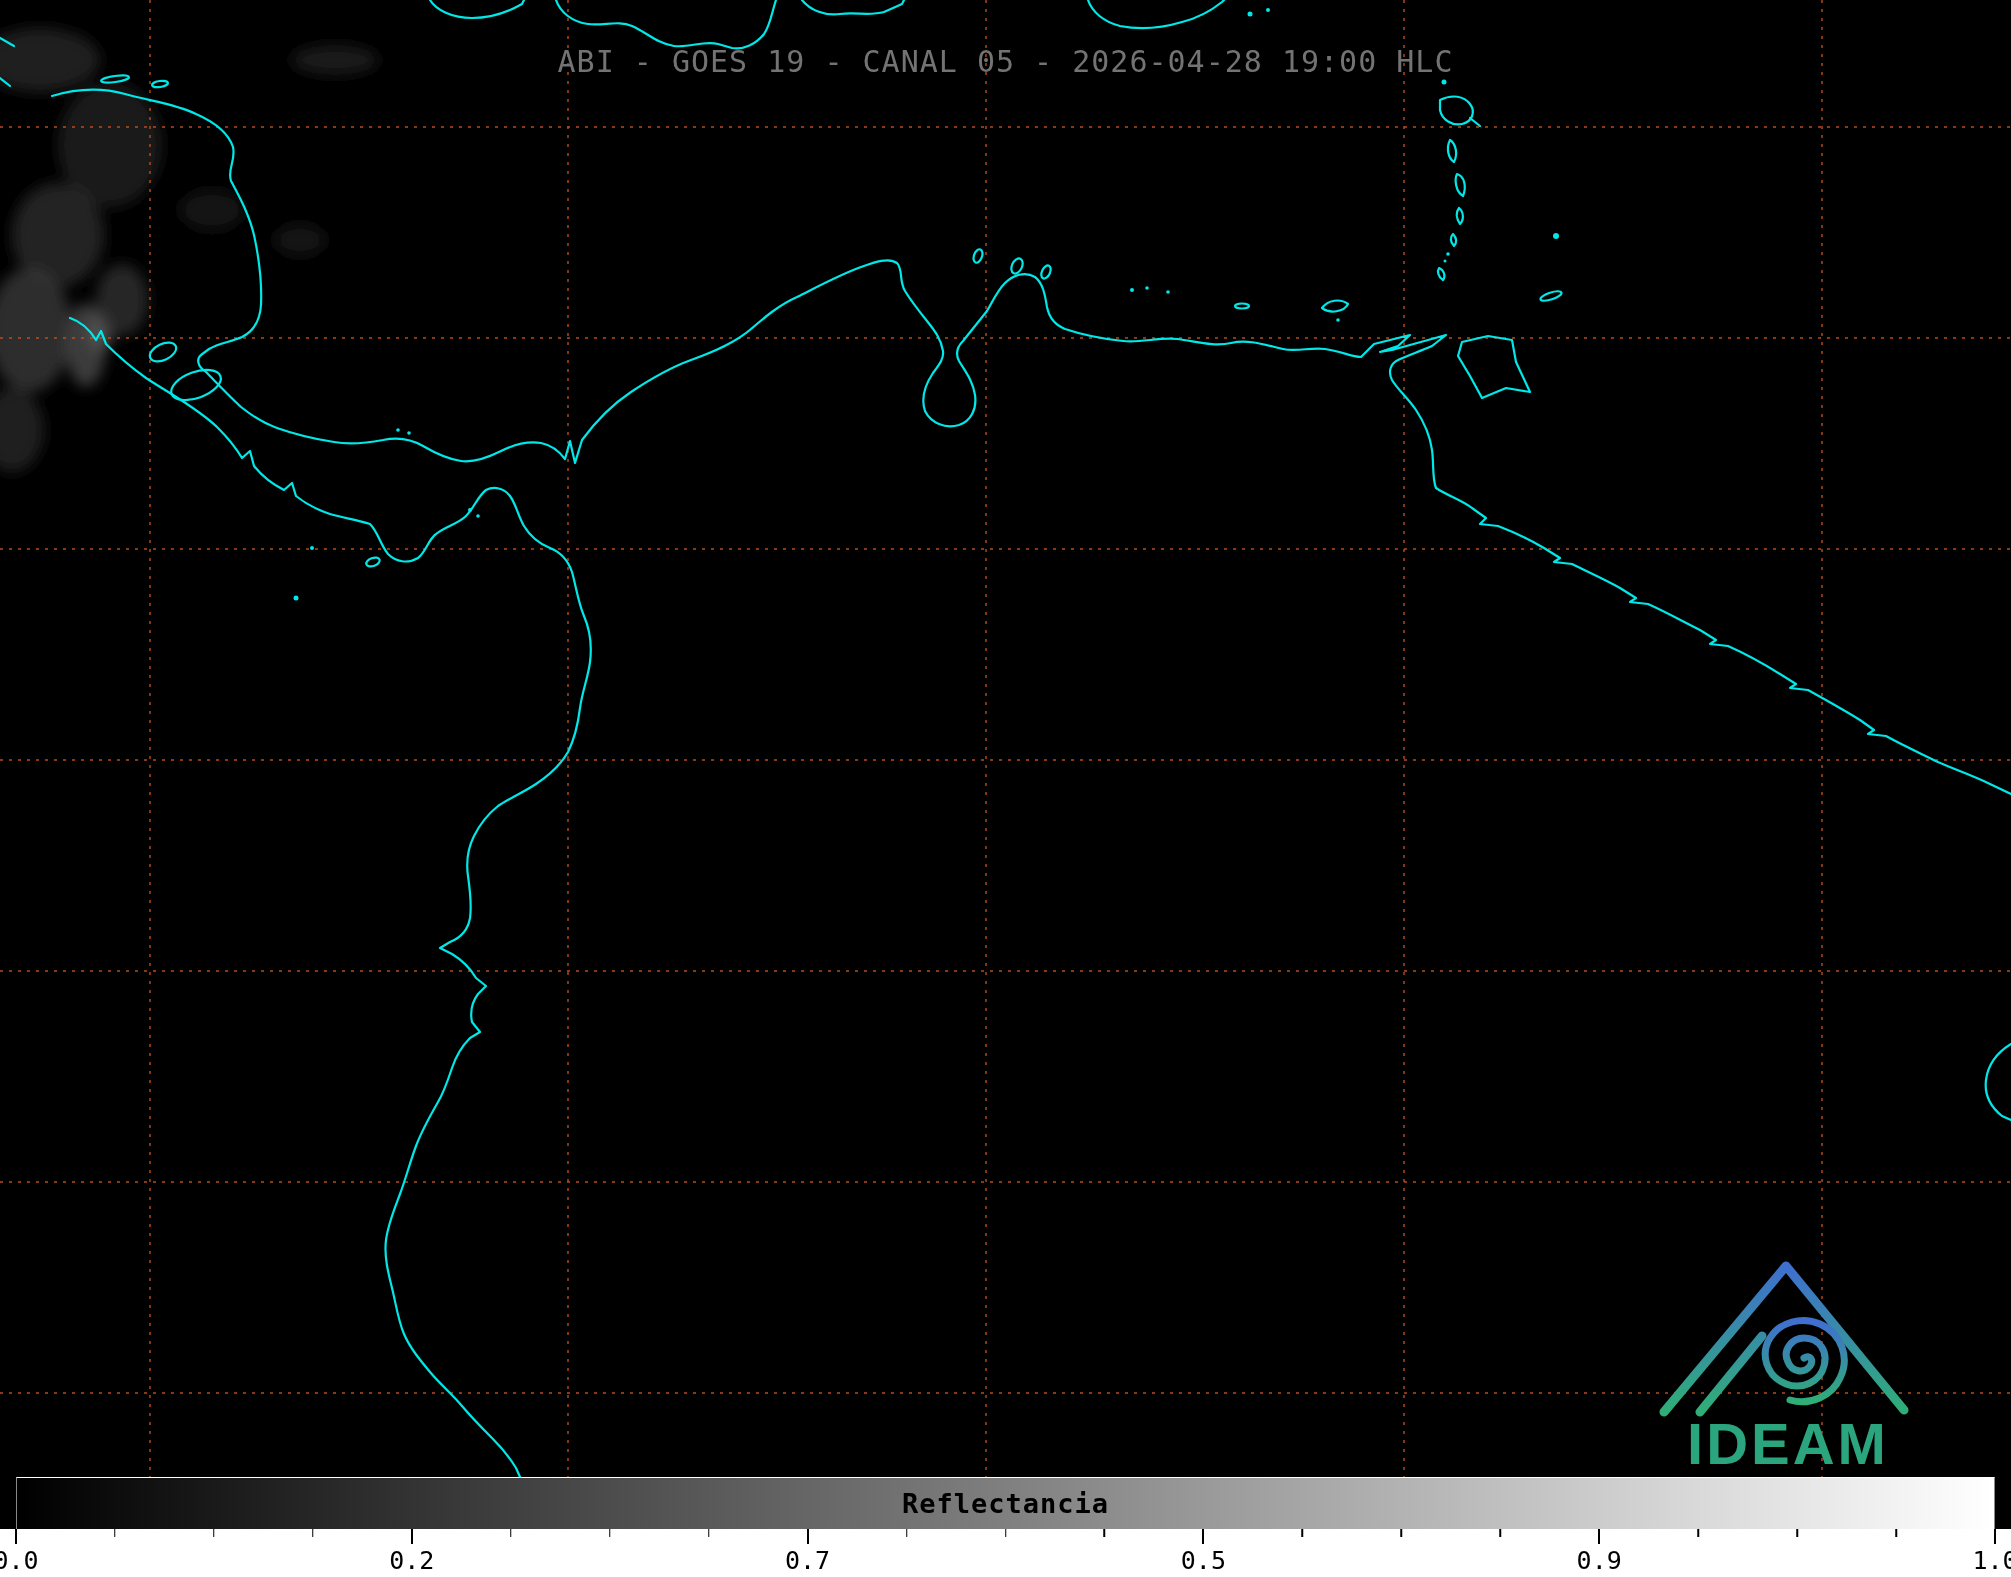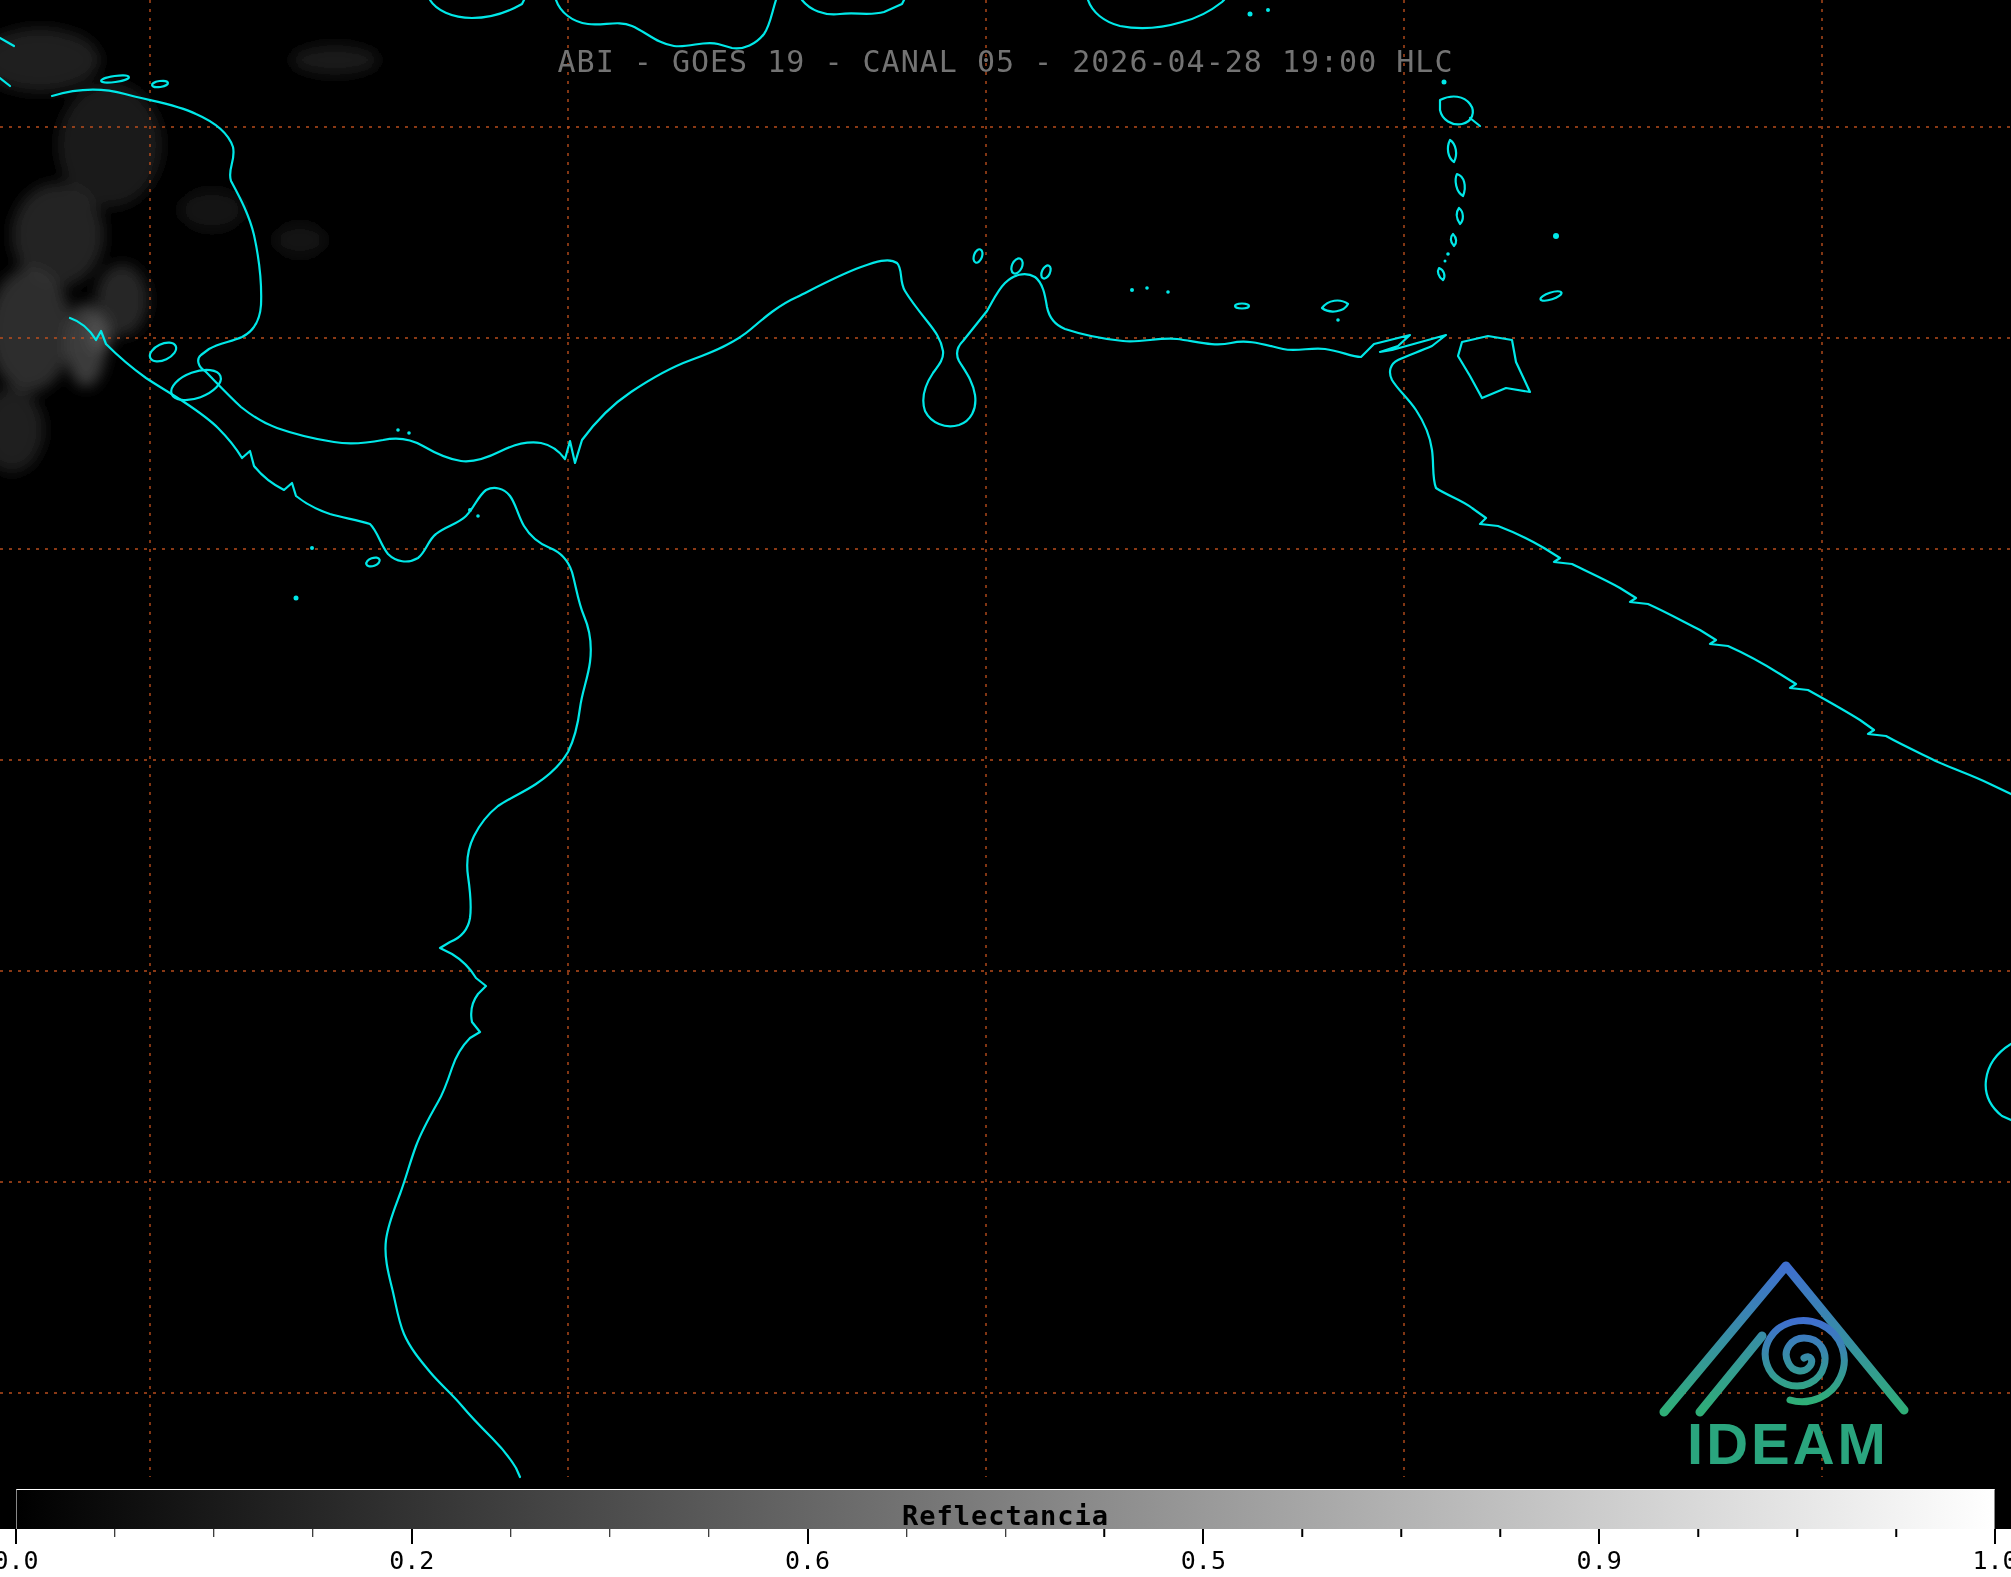--- a/index.html
+++ b/index.html
@@ -12,21 +12,21 @@
   .coast{stroke:var(--coast,#00e8e8);stroke-width:2.2;fill:none;stroke-linejoin:round;stroke-linecap:round;}
   .coast-dot{fill:var(--coast,#00e8e8);stroke:none;}
   .grid{stroke:var(--grid,#c2511f);stroke-width:1.4;stroke-dasharray:3 6;opacity:.95;}
   .cloud{opacity:.8;}
   .title-bar{
     position:absolute;top:44px;left:0;width:100%;text-align:center;
     color:#737373;font-size:30px;letter-spacing:1px;white-space:pre;
   }
   .colorbar{position:absolute;left:0;right:0;bottom:0;height:100px;}
   .cb-bar{
-    position:absolute;left:16px;right:16px;top:12px;height:52px;
+    position:absolute;left:16px;right:16px;top:0;height:52px;
     background:linear-gradient(to right,var(--cb-start,#000),var(--cb-end,#fff));
     border-top:1px solid #fff;border-left:1px solid #888;border-right:1px solid #888;padding-left:20px;
   }
   .cb-title{
     position:absolute;left:0;width:100%;top:0;height:52px;line-height:52px;
     text-align:center;color:#000;font-weight:bold;font-size:27px;letter-spacing:1px;
   }
   .cb-strip{position:absolute;left:0;right:0;top:52px;height:48px;background:#fff;text-align:right;}
   .cb-scale{position:absolute;left:16px;right:16px;top:0;height:48px;}
   .tick{position:absolute;top:0;width:2px;background:#000;transform:translateX(-50%);}
@@ -161,21 +161,21 @@
   <div class="title-bar">ABI - GOES 19 - CANAL 05 - 2026-04-28 19:00 HLC</div>
 
   <div class="colorbar">
     <div class="cb-bar">
       <div class="cb-title">Reflectancia</div>
     </div>
     <div class="cb-strip">
       <div class="cb-scale">
         <span class="cb-num" style="left:0%">0.0</span>
         <span class="cb-num" style="left:20%">0.2</span>
-        <span class="cb-num" style="left:40%">0.6</span>
+        <span class="cb-num" style="left:40%">0.7</span>
         <span class="cb-num" style="left:60%">0.5</span>
         <span class="cb-num" style="left:80%">0.9</span>
         <span class="cb-num" style="left:100%">1.0</span>
       <div class="tick major" style="left: 0%;"></div>
           <div class="tick minor" style="left: 5%;"></div>
           <div class="tick minor" style="left: 10%;"></div>
           <div class="tick minor" style="left: 15%;"></div>
           <div class="tick major" style="left: 20%;"></div>
           <div class="tick minor" style="left: 25%;"></div>
           <div class="tick minor" style="left: 30%;"></div>

